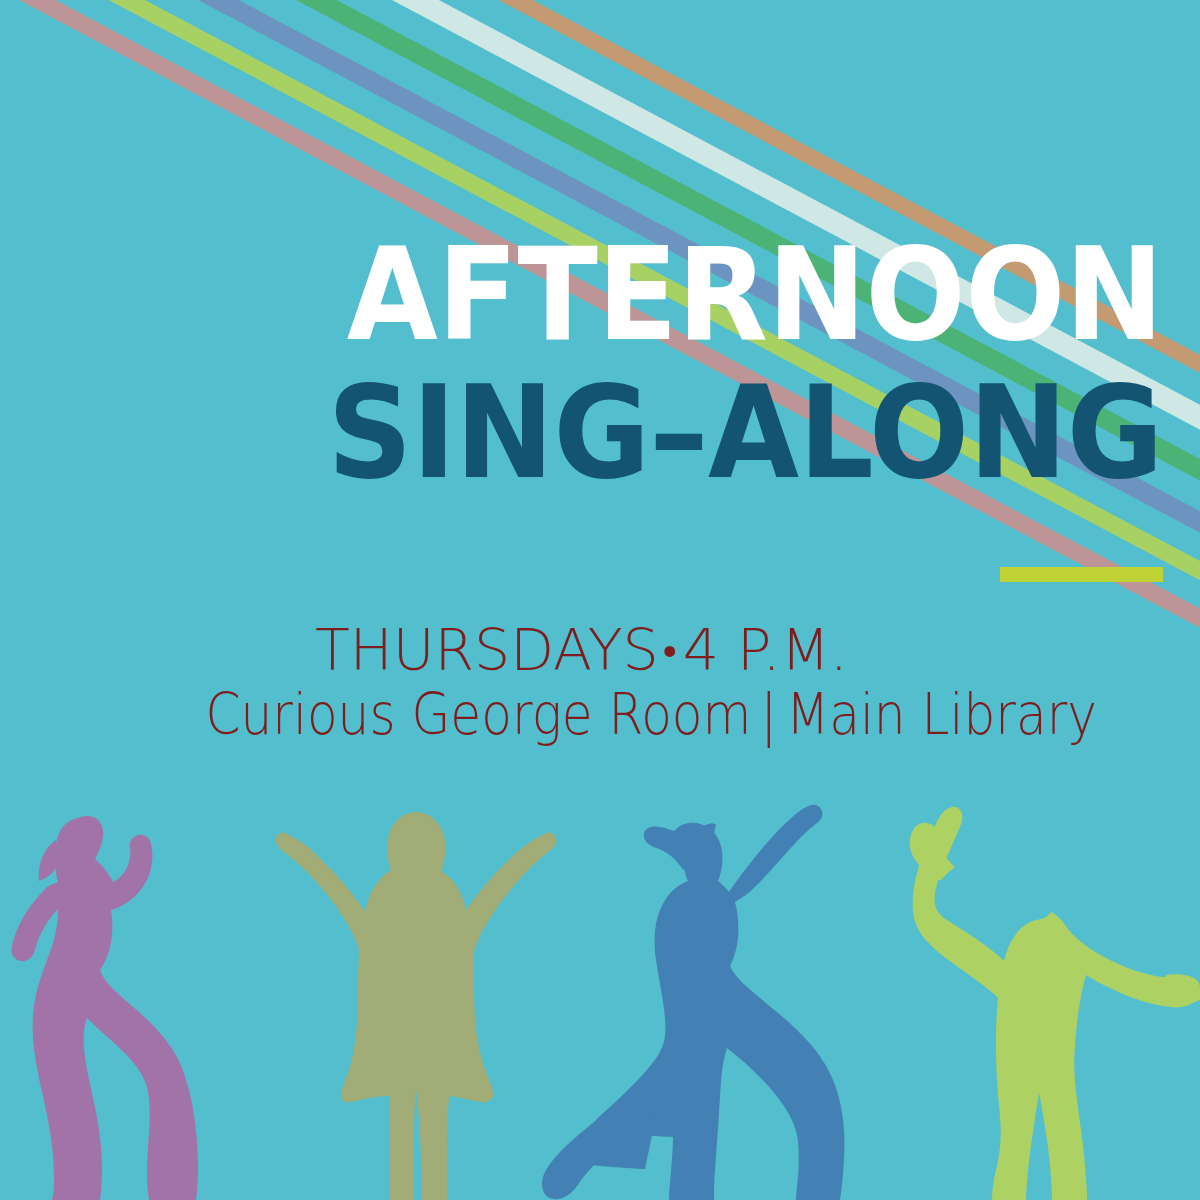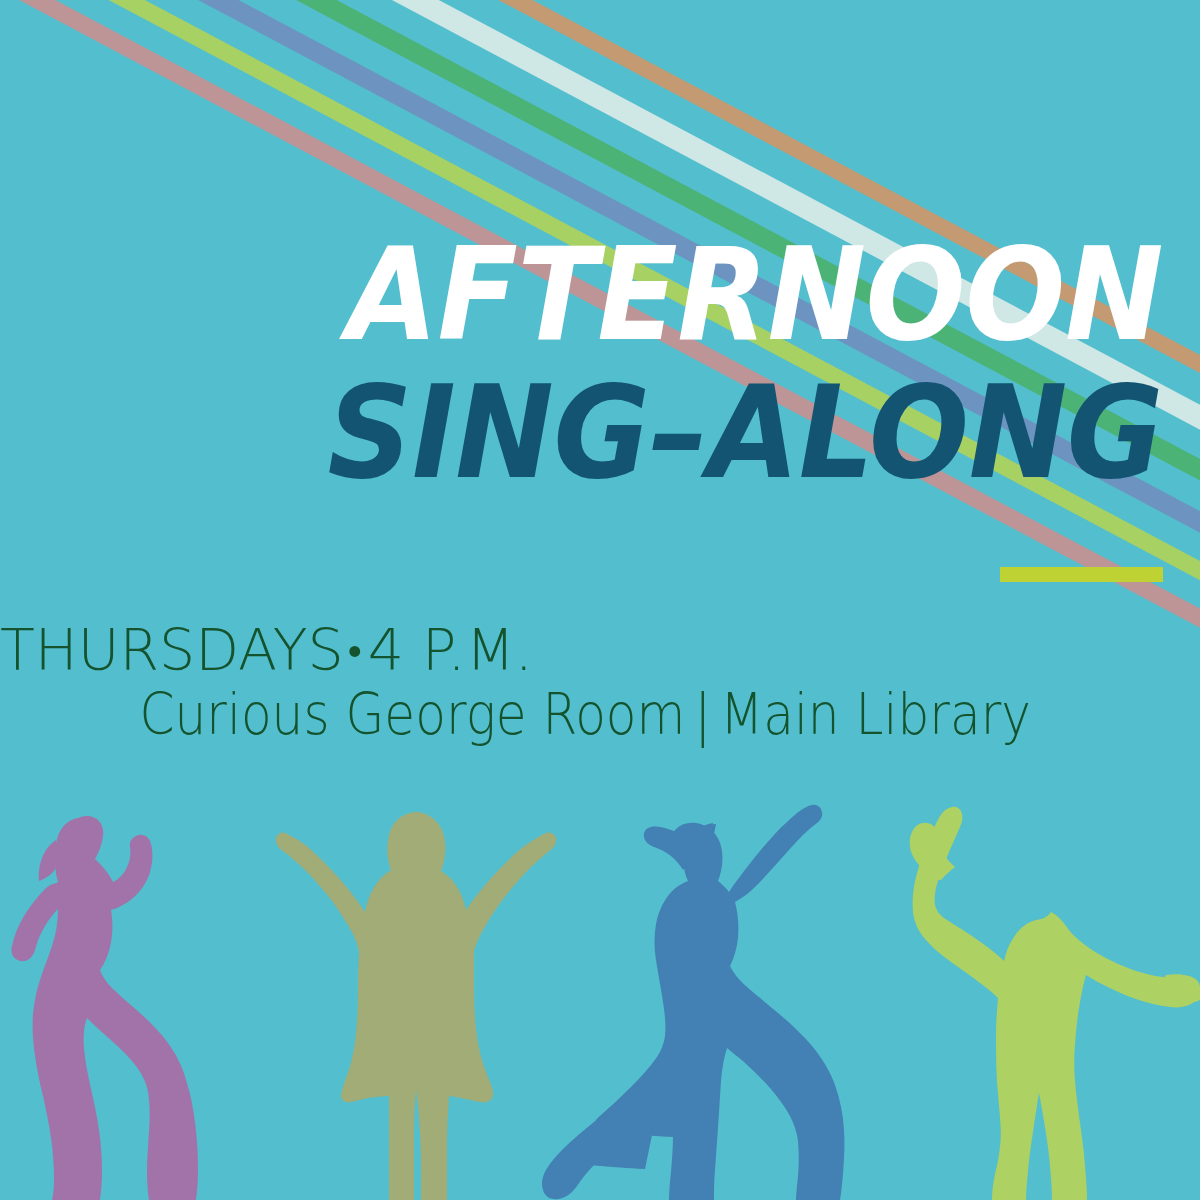--- a/index.html
+++ b/index.html
@@ -14,21 +14,20 @@
   }
   
   #stripes{
     position:absolute;left:0;top:0;width:1200px;height:1200px;
     pointer-events:none;
   }
   
   #headline{
     position:absolute;left:0;top:236px;width:1163px;
     text-align:right;
-    font-style:italic;
   }
   .hl-line{
     display:block;
     font-family:"DejaVu Sans", sans-serif;
     font-weight:bold;
     letter-spacing:-0.5px;
     line-height:0.92;
     white-space:nowrap;
   }
   #hl-top{
@@ -45,21 +44,21 @@
     transform-origin:right center;
   }
   
   #accent-rule{
     position:absolute;right:37px;top:567px;
     width:163px;height:15px;background:#bed333;
   }
   
   #details{
     position:absolute;left:0;top:622px;width:1163px;
-    text-align:left;color:#14532d;
+    text-align:center;color:#7f1d1d;
   }
   #detail-when{
     font-family:"DejaVu Sans", sans-serif;
     font-weight:300;
     font-size:57px;
     line-height:1.0;
     white-space:nowrap;
     display:block;
   }
   #detail-when .bullet{font-size:40px;vertical-align:0.12em;padding:0 6px 0 4px;}

